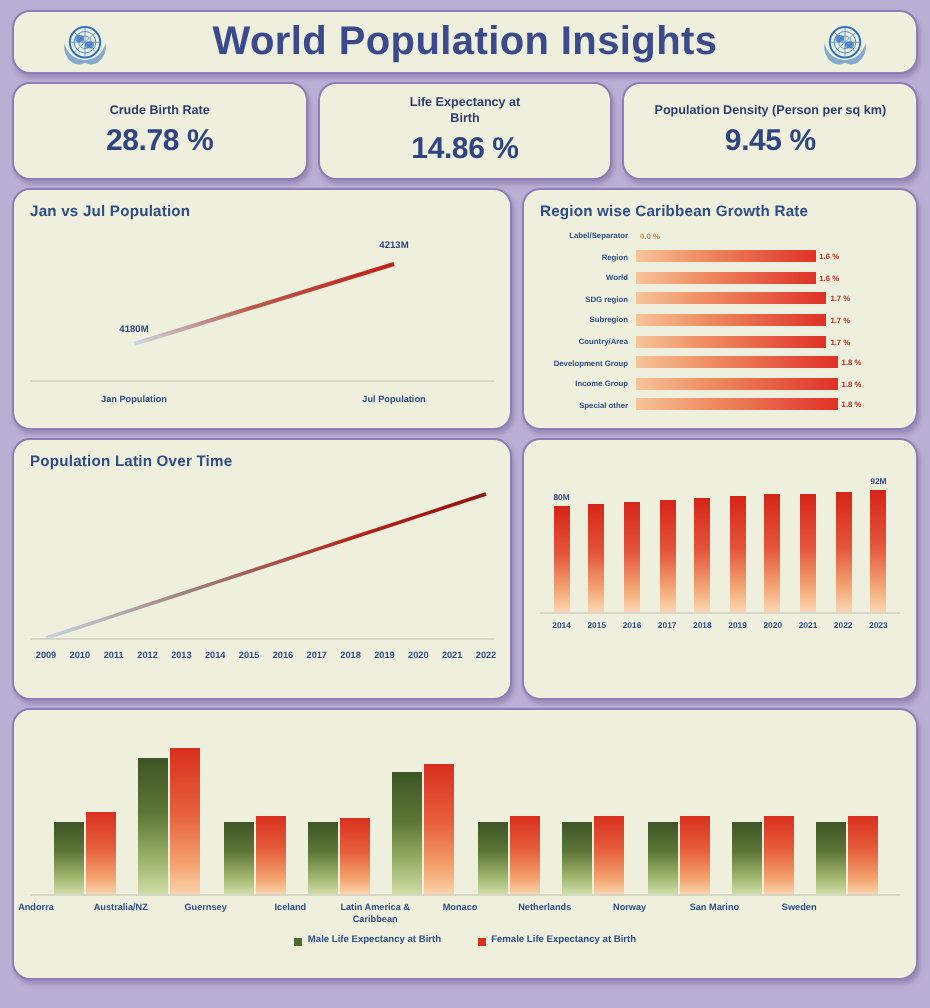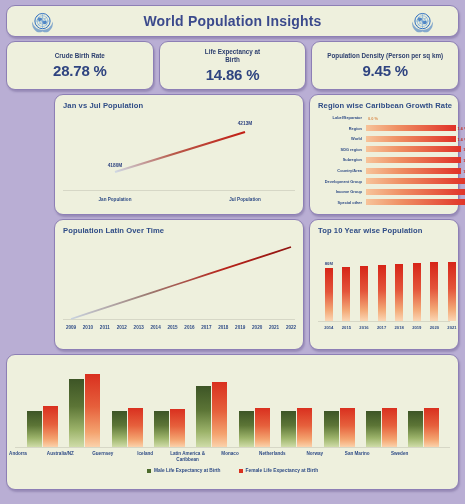--- a/index.html
+++ b/index.html
@@ -15,38 +15,38 @@
     background: #eef0dd;
     border: 1px solid #8d7fb5;
     border-radius: 9px;
     box-shadow: 1px 2px 2px rgba(90,75,130,.35);
     position: relative;
   }
 
   
   .header { height: 32px; display: flex; align-items: center; justify-content: center; position: relative; }
   .header h1 {
-    font-size: 14px; font-weight: bold; color: #3b4a8c; letter-spacing: .2px;
+    font-size: 20px; font-weight: bold; color: #3b4a8c; letter-spacing: .2px;
   }
   .un-logo { position: absolute; top: 3px; width: 27px; height: 26px; }
   .un-logo.left { left: 22px; }
   .un-logo.right { right: 22px; }
 
   
   .kpi-row { height: 49px; display: flex; gap: 5px; }
   .kpi { flex: 1; display: flex; flex-direction: column; align-items: center; justify-content: center; padding: 2px 3px; overflow: hidden; }
   .kpi-title { font-size: 6.3px; font-weight: bold; color: #2c3e6e; text-align: center; line-height: 1.25; white-space: pre-line; }
   .kpi-value { font-size: 15px; font-weight: bold; color: #2f4480; margin-top: 3px; letter-spacing: -.2px; }
 
   
   .row { display: flex; gap: 5px; }
   .row-1 { height: 121px; }
   .row-2 { height: 131px; }
   .row-3 { height: 136px; }
-  .col-left { width: 250px; margin-left: 48px; }
+  .col-left { width: 250px; }
   .col-right { flex: 1; }
   .chart-title { font-size: 7.6px; font-weight: bold; color: #2f4c86; padding: 6px 0 0 8px; letter-spacing: .1px; }
   .plot { position: relative; width: 100%; }
 
   
   .axis-line { position: absolute; left: 8px; right: 8px; height: 1px; background: #d6d7c6; }
   .xlab { position: absolute; font-size: 4.6px; font-weight: bold; color: #2f4c86; text-align: center; transform: translateX(-50%); white-space: nowrap; }
   .pt-label { position: absolute; font-size: 4.8px; font-weight: bold; color: #2f4480; transform: translateX(-50%); white-space: nowrap; }
 
   
@@ -231,21 +231,20 @@
           <div class="xlab" style="left:134.46153846153845px;top:90px">2016</div>
           <div class="xlab" style="left:151.3846153846154px;top:90px">2017</div>
           <div class="xlab" style="left:168.30769230769232px;top:90px">2018</div>
           <div class="xlab" style="left:185.23076923076923px;top:90px">2019</div>
           <div class="xlab" style="left:202.15384615384616px;top:90px">2020</div>
           <div class="xlab" style="left:219.07692307692307px;top:90px">2021</div>
           <div class="xlab" style="left:236px;top:90px">2022</div>
         </div>
     </div>
     <div class="card col-right">
-      <div class="chart-title">Top 10 Year wise Population</div>
       <div class="plot" id="plot-top10" style="height:110px">
           <div class="vbar" style="left:14.8px;width:8px;height:52.800000000000004px;bottom:24px"></div>
           <div class="vbar-label" style="left:18.8px;top:26.199999999999996px">80M</div>
           <div class="vbar-x" style="left:18.8px;top:90px">2014</div>
           <div class="vbar" style="left:32.400000000000006px;width:8px;height:54.12px;bottom:24px"></div>
           <div class="vbar-x" style="left:36.400000000000006px;top:90px">2015</div>
           <div class="vbar" style="left:50px;width:8px;height:55.44px;bottom:24px"></div>
           <div class="vbar-x" style="left:54px;top:90px">2016</div>
           <div class="vbar" style="left:67.60000000000001px;width:8px;height:56.1px;bottom:24px"></div>
           <div class="vbar-x" style="left:71.60000000000001px;top:90px">2017</div>

